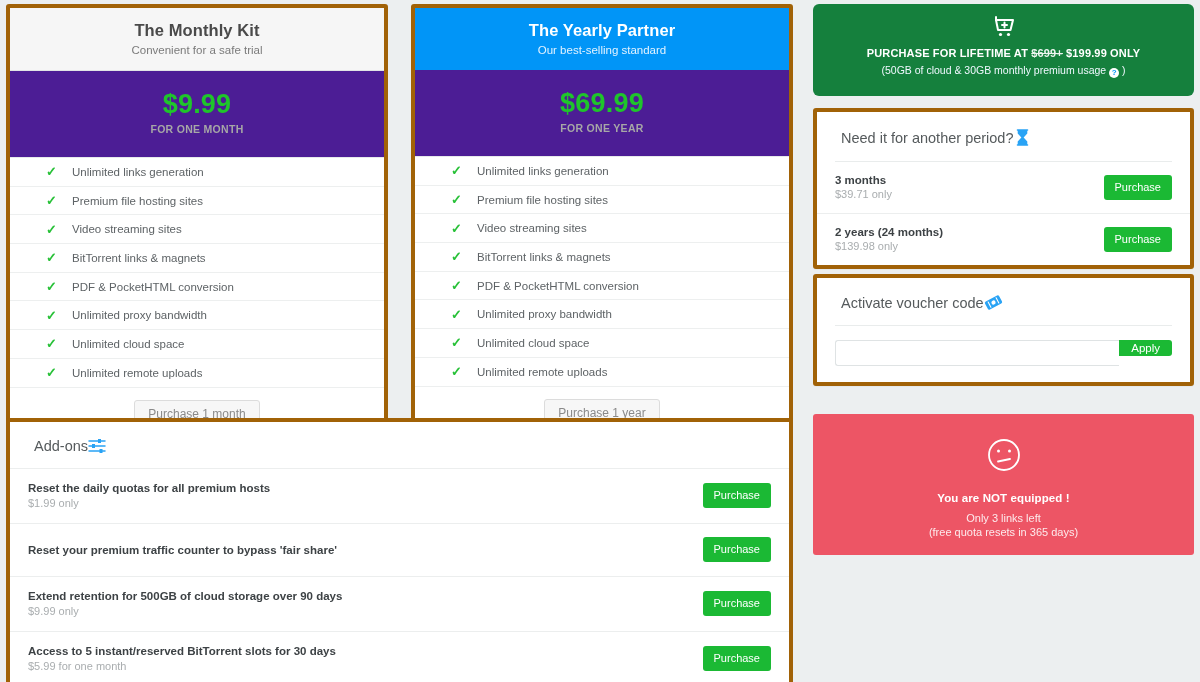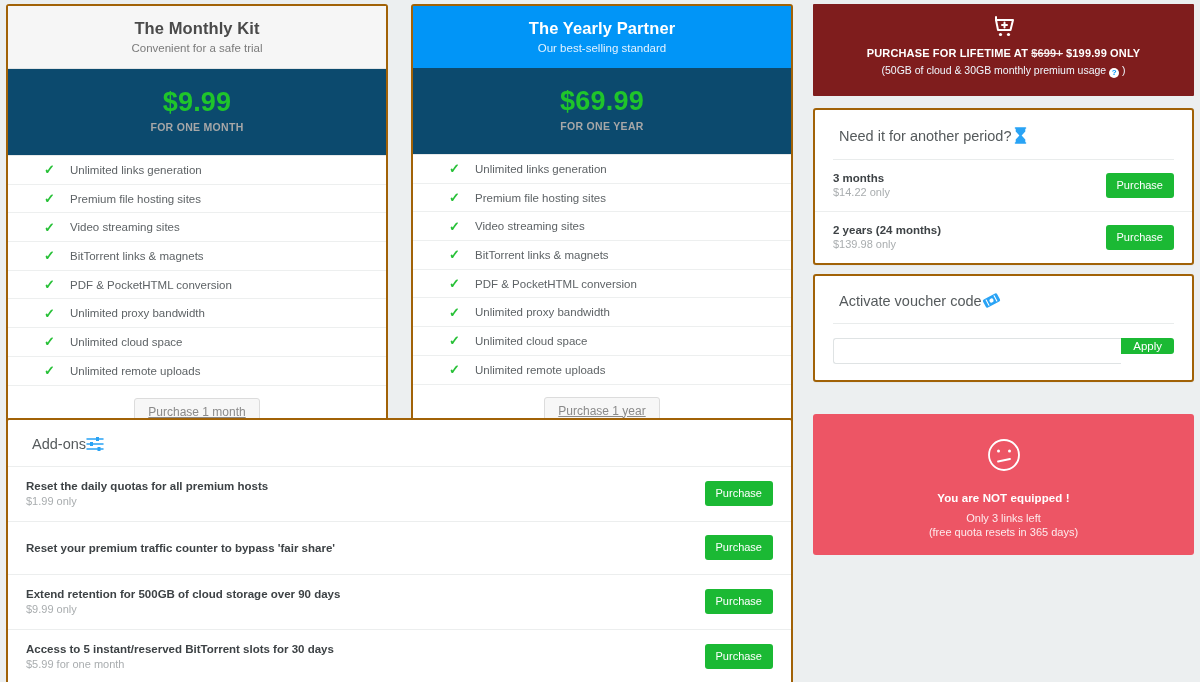--- a/index.html
+++ b/index.html
@@ -8,21 +8,21 @@
     background: #eceff0;
     font-family: "Liberation Sans", sans-serif;
     color: #4a4a4a;
     overflow: hidden;
   }
   .page { position: relative; width: 1200px; height: 682px; padding: 6px; }
 
   
   .card {
     background: #ffffff;
-    border: 2px solid #a16207;
+    border: 4px solid #a16207;
     border-radius: 3px;
     position: absolute;
     box-shadow: 0 1px 1px rgba(0,0,0,0.03);
   }
 
   
   .plan-monthly { left: 6px;  top: 4px; width: 382px; }
   .plan-yearly  { left: 411px; top: 4px; width: 382px; }
 
   .plan-head {
@@ -34,21 +34,21 @@
   .plan-head.blue { background: #0195f7; border-bottom: none; }
   .plan-title { font-size: 16.5px; font-weight: bold; color: #4a4a4a; letter-spacing: .1px; }
   .plan-sub   { font-size: 11.5px; color: #7b7b7b; margin-top: 4px; }
   .plan-head.blue .plan-title { color: #ffffff; }
   .plan-head.blue .plan-sub   { color: #e2f2ff; }
 
   .plan-price-box {
     text-align: center;
     padding: 18px 10px 22px;
     border-bottom: 1px solid #e6e9ea;
-    background: #0c4a6e;
+    background: #4c1d95;
   }
   .plan-price { font-size: 27px; font-weight: bold; color: #1fc52b; letter-spacing: .2px; }
   .plan-period {
     font-size: 10.5px; font-weight: bold; color: #a7a7a7;
     letter-spacing: .3px; margin-top: 3px;
   }
 
   .feat-row {
     display: flex; align-items: center;
     height: 28.7px;
@@ -73,22 +73,22 @@
     padding: 6px 13px 7px;
     cursor: pointer;
     font-family: inherit;
     text-decoration: underline;
   }
 
   
   .lifetime {
     position: absolute;
     left: 813px; top: 4px; width: 381px; height: 92px;
-    background: #7f1d1d;
-    border-radius: 1px;
+    background: #15803d;
+    border-radius: 6px;
     color: #fff;
     text-align: center;
     padding-top: 9px;
     cursor: pointer;
   }
   .lifetime .cart { height: 30px; }
   .lifetime .lt-main {
     font-size: 11px; font-weight: bold; letter-spacing: .15px; margin-top: 4px;
   }
   .lifetime .lt-main .strike { text-decoration: line-through; opacity: .92; }
@@ -299,21 +299,21 @@
           <path d="M4.5 2 V5.2 L8.5 9.5 L12.5 5.2 V2"></path>
           <path d="M4.5 17 V13.8 L8.5 9.5 L12.5 13.8 V17"></path>
         </svg>
       </span>
     </div>
     <div class="panel-divider"></div>
 
     <div class="period-row">
       <div>
         <div class="period-name">3 months</div>
-        <div class="period-price">$14.22 only</div>
+        <div class="period-price">$39.71 only</div>
       </div>
       <button class="btn-green">Purchase</button>
     </div>
 
     <div class="period-row">
       <div>
         <div class="period-name">2 years (24 months)</div>
         <div class="period-price">$139.98 only</div>
       </div>
       <button class="btn-green">Purchase</button>

